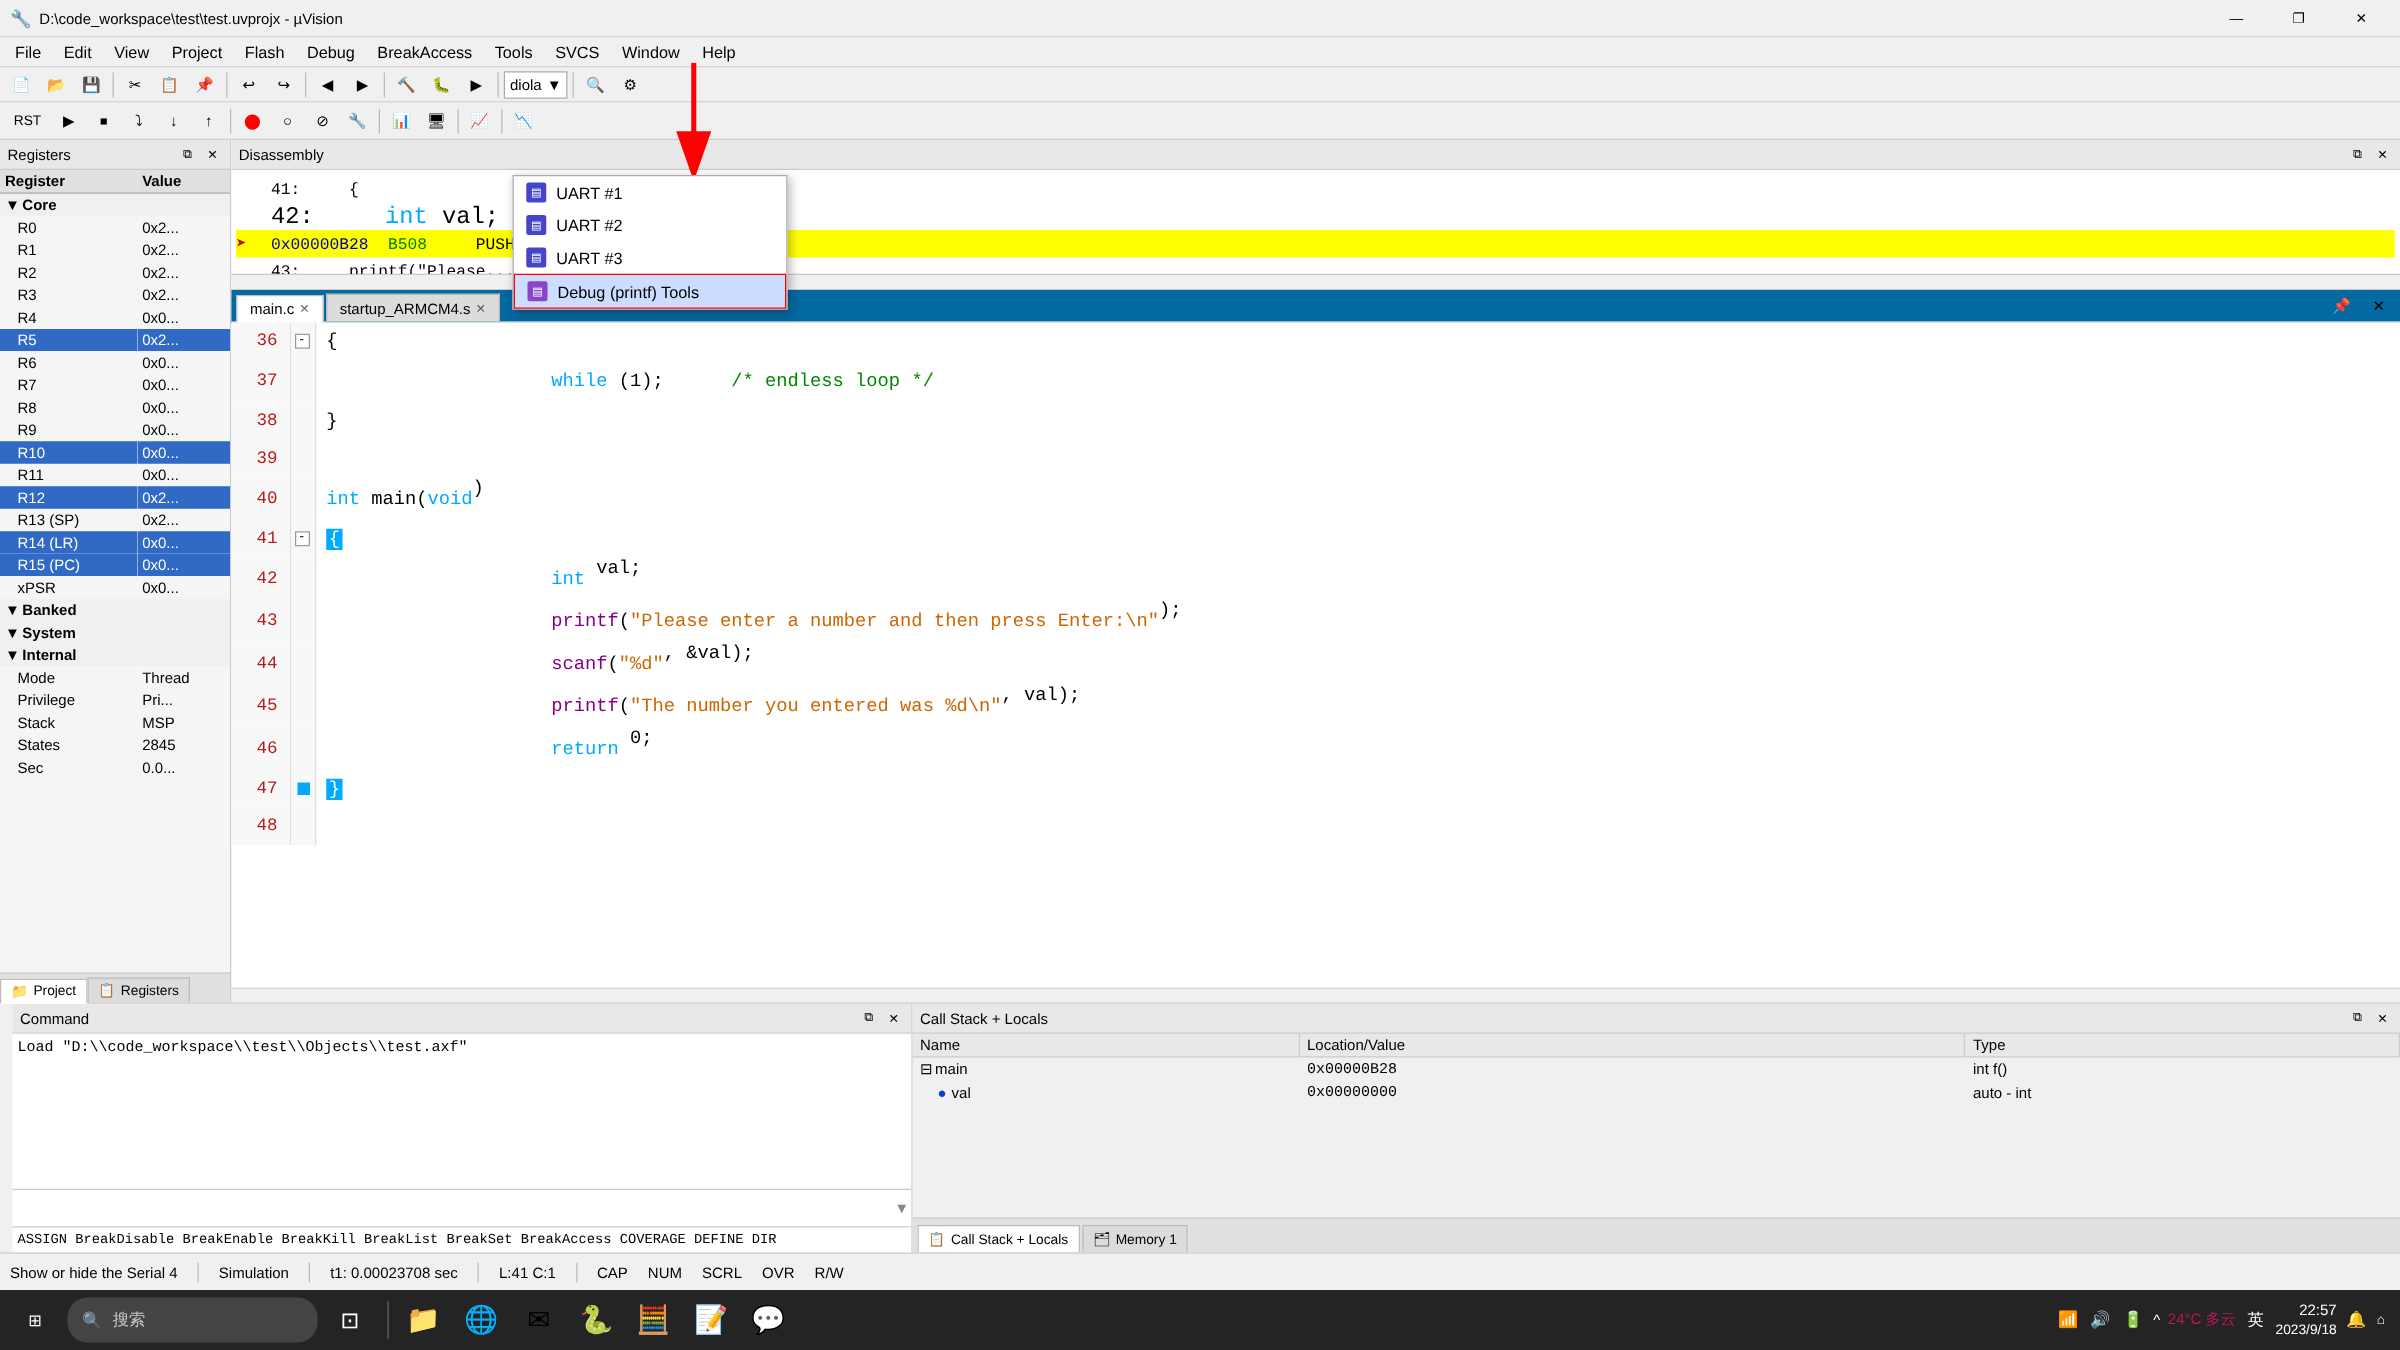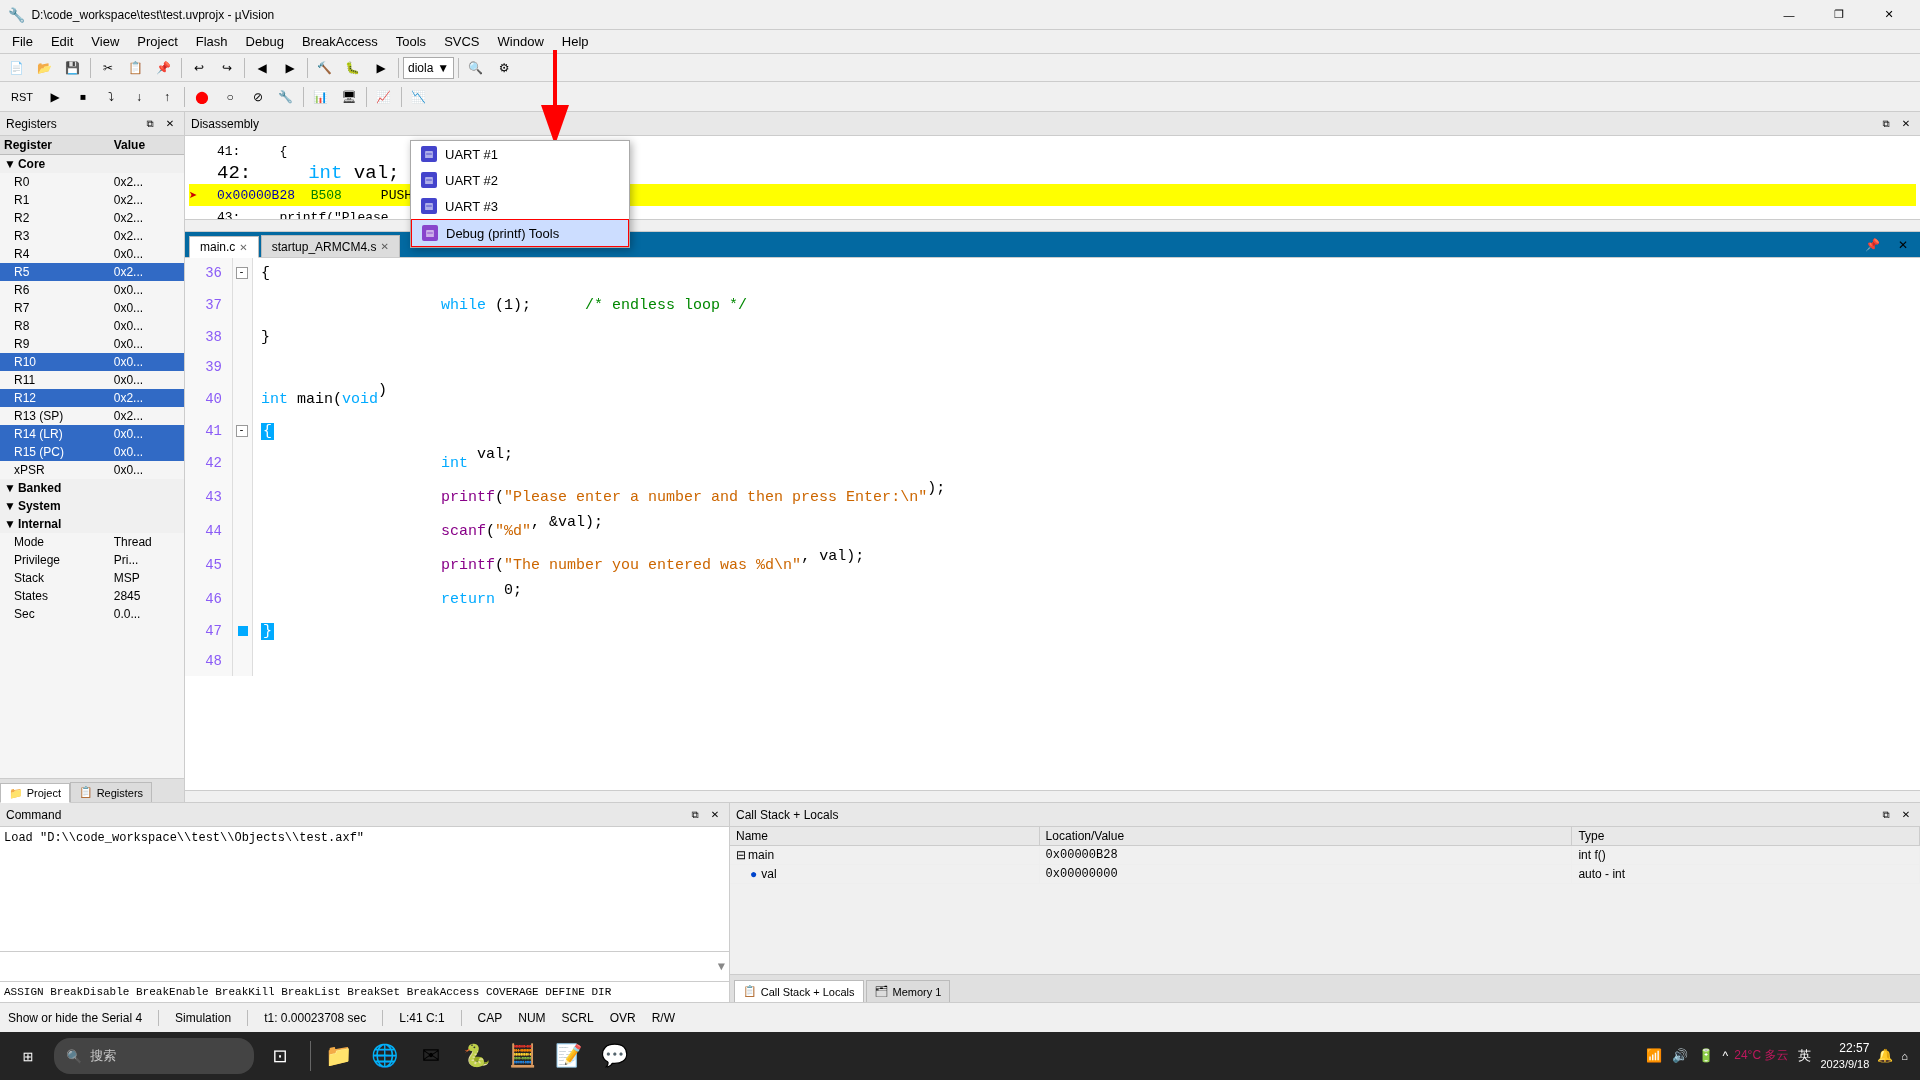--- a/index.html
+++ b/index.html
@@ -275,21 +275,21 @@
     }
     .code-line {
       display: flex;
       align-items: stretch;
       min-height: 30px;
     }
     .line-num {
       width: 48px;
       text-align: left;
       padding-right: 10px;
-      color: #8b5cf6;
+      color: #b91c1c;
       background: #f8f8f8;
       border-right: 1px solid #ddd;
       user-select: none;
       display: flex;
       align-items: center;
       justify-content: flex-end;
       font-size: 14px;
       flex-shrink: 0;
     }
     .line-marker {
@@ -337,20 +337,21 @@
       height: 200px;
       display: flex;
       border-top: 1px solid #ccc;
     }
     #command-panel {
       width: 730px;
       flex-shrink: 0;
       border-right: 1px solid #ccc;
       display: flex;
       flex-direction: column;
+      padding-left: 10px;
     }
     #callstack-panel {
       flex: 1;
       display: flex;
       flex-direction: column;
     }
 
     #command-header {
       height: 24px;
       background: #e8e8e8;

